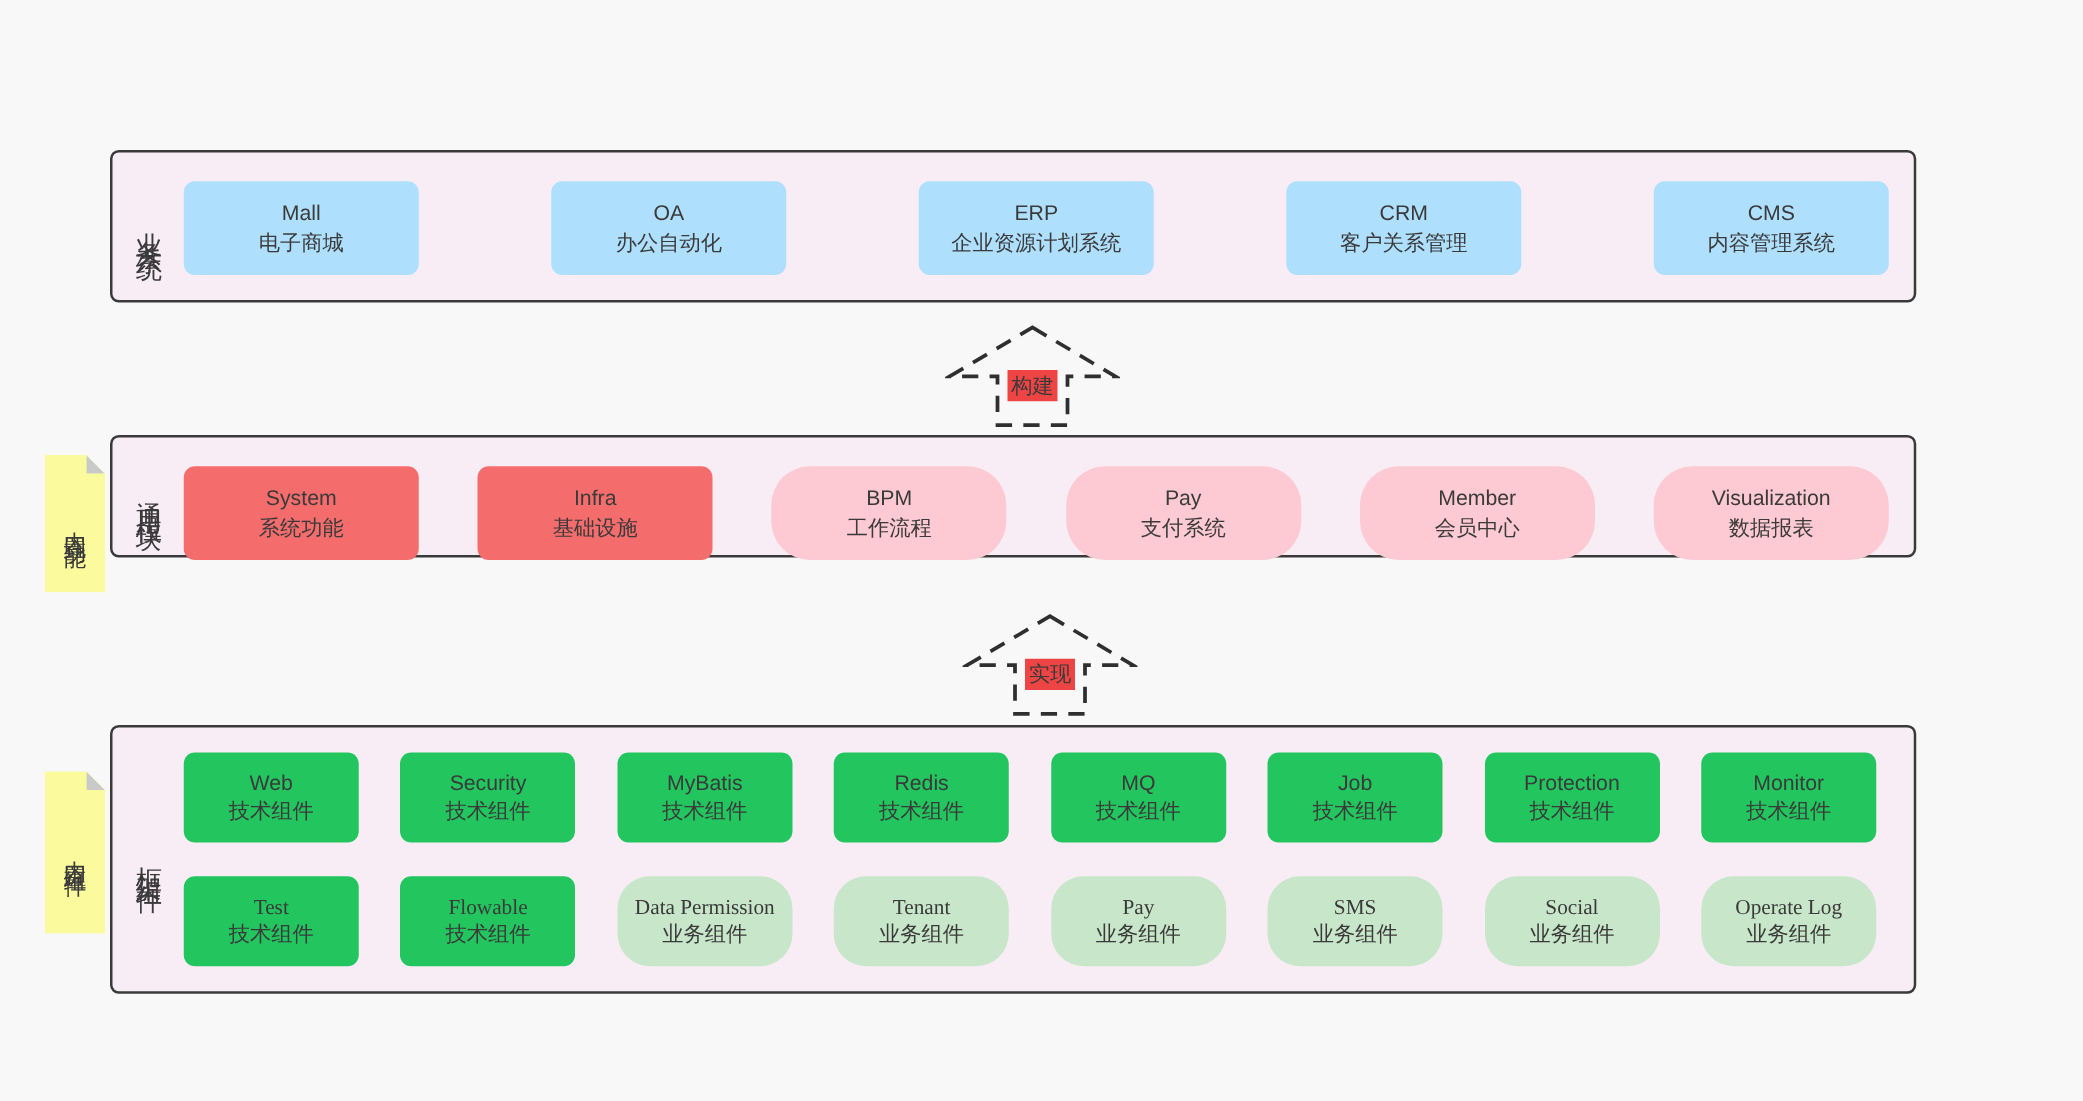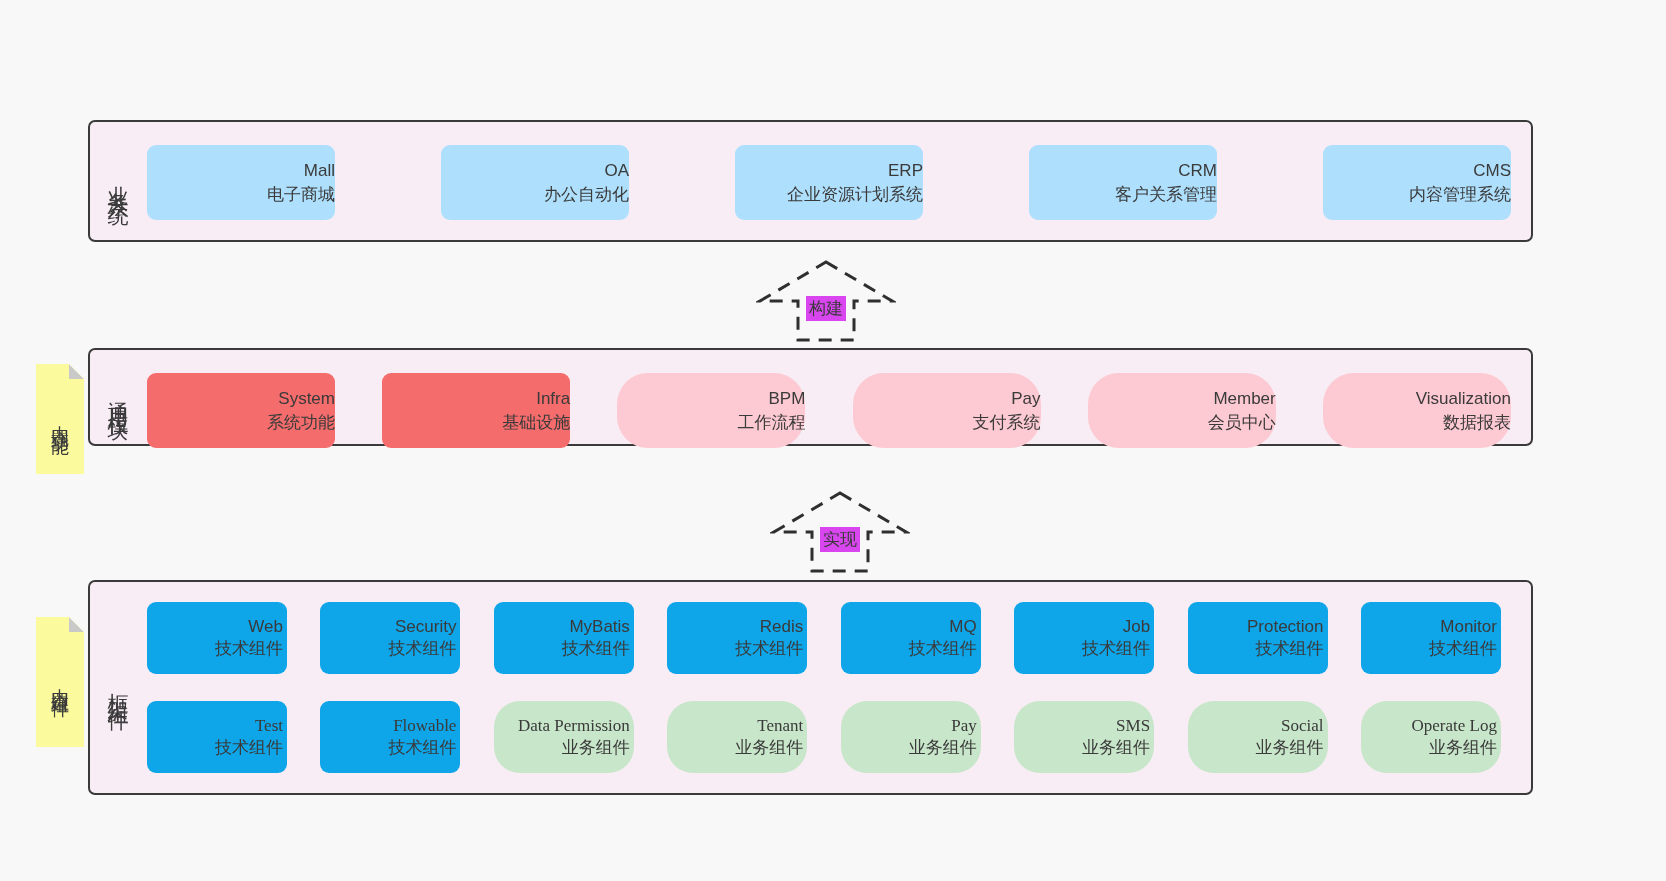--- a/index.html
+++ b/index.html
@@ -17,48 +17,48 @@
                  writing-mode:vertical-rl; text-orientation:upright;
                  font-size:21px; letter-spacing:6px; white-space:nowrap; }
 
   
   .boxes { position:absolute; left:57px; right:20px; display:flex; justify-content:space-between; }
   #layer-business .boxes, #layer-modules .boxes { top:23px; }
   #layer-components .boxes { right:30px; }
   .row-1 { top:20px; } .row-2 { top:119px;font-family:Liberation Serif, serif; }
 
   .box { width:188px; height:75px; border-radius:9px;
-         display:flex; flex-direction:column; align-items:flex-end; justify-content:center;
+         display:flex; flex-direction:column; align-items:center; justify-content:center;
          text-align:center; font-size:17px; line-height:24px; }
   .box.small { width:140px; height:72px; line-height:22px; padding:0 4px; box-sizing:border-box; }
 
   .blue  { background:#aedffc; }
   .red   { background:#f56c6c; }
   .pink  { background:#fdc9d2;border-radius:31px; }
-  .green { background:#0ea5e9; }
+  .green { background:#22c55e; }
   .lgreen{ background:#c8e6c9;border-radius:26px; }
 
   
   .tag { position:absolute; left:36px; width:48px; background:#fbfb9e;
          clip-path:polygon(0 0, calc(100% - 15px) 0, 100% 15px, 100% 100%, 0 100%); }
   .tag::before { content:""; position:absolute; top:0; right:0; width:15px; height:15px;
                  background:#c9c9c9; clip-path:polygon(0 0, 100% 100%, 0 100%); }
   #tag-modules    { top:364px; height:110px; }
   #tag-components { top:617px; height:130px; }
   .tag-text { position:absolute; left:50%; top:50%; transform:translate(-50%,-50%);
               writing-mode:vertical-rl; text-orientation:upright;
               font-size:18px; letter-spacing:4px; white-space:nowrap; }
 
   
   .arrow { position:absolute; width:140px; height:88px; }
   #arrow-build { left:756px; top:256px; }
   #arrow-impl  { left:770px; top:487px; }
   .arrow svg { display:block; width:100%; height:100%; }
   .arrow-label { position:absolute; left:50%; top:40px; transform:translateX(-50%);
-                 background:#d946ef; padding:1px 3px; font-size:17px; }
+                 background:#ef4444; padding:1px 3px; font-size:17px; }
 </style>
 </head>
 <body>
 
 <div class="stage">
 
   <div class="layer" id="layer-business">
     <div class="layer-label">业务系统</div>
     <div class="boxes">
       <div class="box blue">

